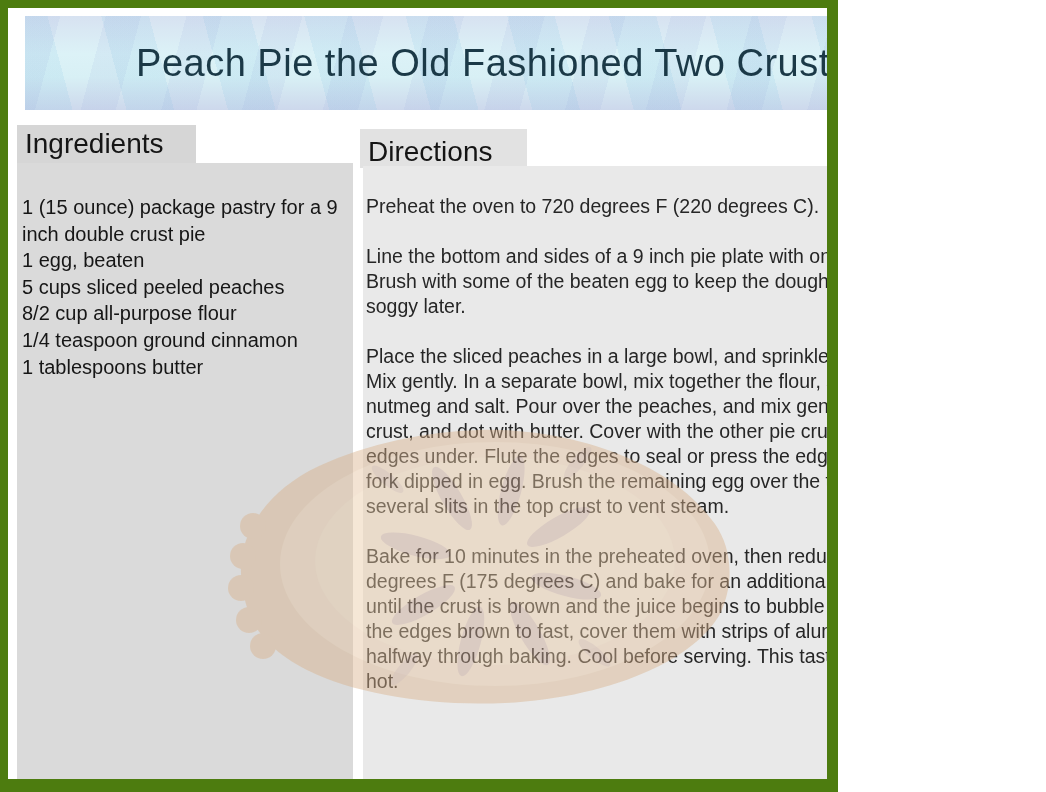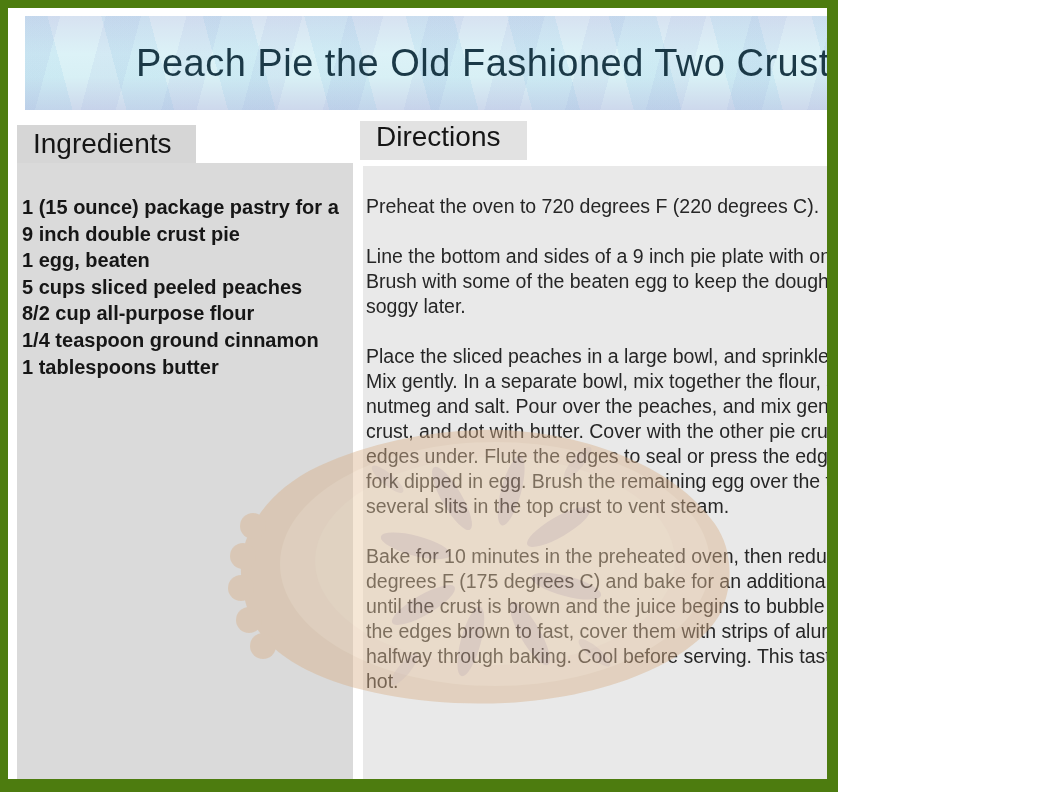--- a/index.html
+++ b/index.html
@@ -35,37 +35,37 @@
   .ing-header-box{
     position:absolute;left:9px;top:117px;width:179px;height:38px;
     background:#d6d6d6;z-index:0;
     display:flex;align-items:center;
   }
   .ing-panel{
     position:absolute;left:9px;top:155px;width:336px;bottom:0;
     background:#dadada;z-index:0;
   }
   .dir-header-box{
-    position:absolute;left:352px;top:113px;width:167px;height:39px;
+    position:absolute;left:352px;top:121px;width:167px;height:39px;
     background:#e2e2e2;z-index:0;
-    display:flex;align-items:flex-start;
+    display:flex;align-items:flex-end;
   }
   .dir-panel{
     position:absolute;left:355px;top:158px;width:653px;bottom:0;
     background:#e9e9e9;z-index:0;
   }
   .section-heading{
-    margin:0;padding-left:16px;
+    margin:0;padding-left:8px;
     font-size:28px;font-weight:400;color:#151515;
   }
   
   .ing-list{
     position:absolute;left:14px;top:186px;width:332px;
     z-index:2;
-    font-size:20px;line-height:26.6px;color:#161616;font-weight:bold;
+    font-size:20px;line-height:26.6px;color:#161616;
   }
   .dir-text{
     position:absolute;left:358px;top:186px;width:640px;
     z-index:2;
     font-size:19.5px;line-height:25px;color:#262626;
   }
   .dir-para{margin:0 0 25px 0;}
   
   .pie-watermark{
     position:absolute;left:215px;top:408px;width:530px;height:300px;

